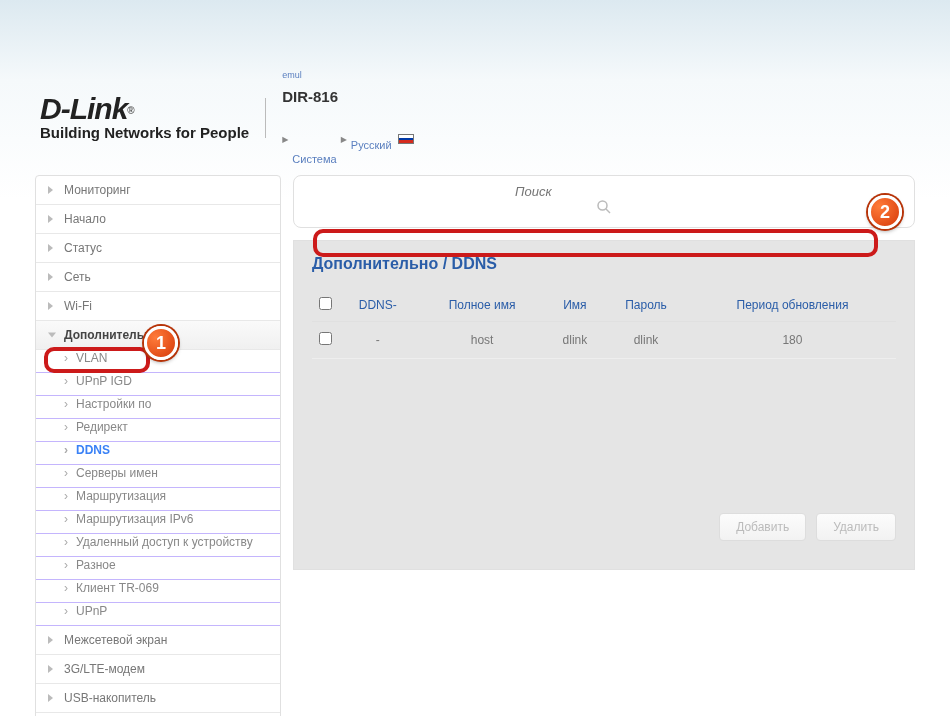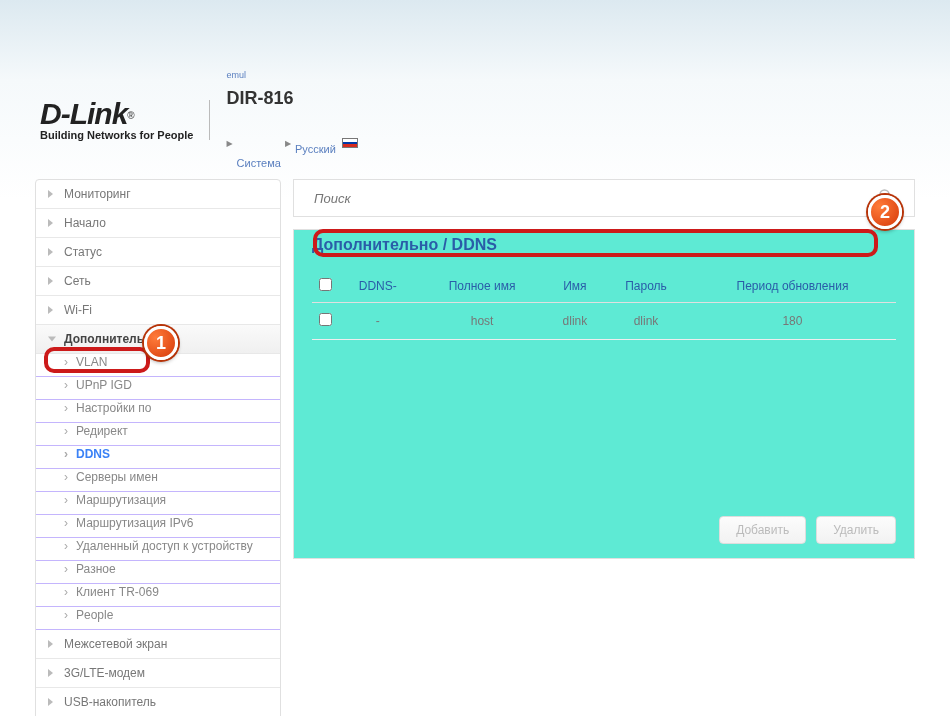--- a/index.html
+++ b/index.html
@@ -20,25 +20,25 @@
 }
 .logo-block { display: flex; flex-direction: column; }
 .logo-text {
   font-size: 30px;
   font-weight: 900;
   color: #222;
   letter-spacing: -1px;
   font-style: italic;
   line-height: 1;
 }
-.logo-sub { font-size: 11px; font-weight: bold; color: #222; }
+.logo-sub { font-size: 15px; font-weight: bold; color: #222; }
 .divider-v { width: 1px; height: 40px; background: #bbb; }
 .model-block { display: flex; flex-direction: column; gap: 8px; }
 .emul { font-size: 9px; color: #5a7fbf; }
-.model { font-size: 18px; font-weight: bold; color: #333; }
+.model { font-size: 15px; font-weight: bold; color: #333; }
 .breadcrumb { font-size: 11px; color: #5a7fbf; display: flex; align-items: center; gap: 4px; }
 .breadcrumb .tri { color: #888; font-size: 8px; }
 .flag {
   display: inline-block; width: 16px; height: 10px; position: relative;
   background: linear-gradient(to bottom, #fff 33%, #0039a6 33%, #0039a6 66%, #d52b1e 66%);
   border: 1px solid #777; margin-left: 2px;
 }
 .layout { display: flex; padding: 0 35px; gap: 12px; }
 .sidebar {
   width: 246px;
@@ -88,54 +88,55 @@
   left: 28px;
   color: #aaa;
 }
 .side-sub.active {
   color: #3b82f6;
   font-weight: bold;
 }
 .content { flex: 1; display: flex; flex-direction: column; gap: 12px; }
 .search-bar {
   border: 1px solid #e0e0e0;
-  border-radius: 0;
+  border-radius: 8px;
   padding: 8px 20px;
   background: #fff;
   display: flex;
   align-items: center;
+  flex-direction: column;
 }
 .search-input {
   flex: 1; border: none; outline: none;
   color: #bbb; font-style: italic; font-size: 13px;
   background: transparent;
 }
 .search-icon { color: #bbb; font-size: 16px; }
 .panel {
   border: 1px solid #e0e0e0;
   border-radius: 0;
-  background: #5eead4;
-  padding: 6px 18px 14px 18px;
+  background: #e5e5e5;
+  padding: 14px 18px 14px 18px;
   min-height: 330px;
   position: relative;
 }
 .page-title { color: #2a5da8; font-size: 16px; font-weight: bold; margin-bottom: 16px; }
 .table { width: 100%; border-collapse: collapse; }
 .table th {
   color: #2a5da8; font-weight: normal; font-size: 12px;
   text-align: center; padding: 8px 4px;
   border-bottom: 1px solid #e0e0e0;
 }
 .table th:first-child { width: 26px; }
 .table td {
   text-align: center; padding: 10px 4px;
   color: #777; border-bottom: 1px solid #eee;
 }
 .btn-row {
-  position: absolute; bottom: 14px; right: 18px;
+  position: absolute; bottom: 28px; right: 18px;
   display: flex; gap: 10px;
 }
 .btn {
   border: 1px solid #ddd;
   border-radius: 4px;
   padding: 6px 16px;
   color: #bbb;
   background: linear-gradient(#fcfcfc, #f2f2f2);
   font-size: 12px;
   cursor: pointer;
@@ -196,21 +197,21 @@
       <div class="side-sub">UPnP IGD</div>
       <div class="side-sub">Настройки по</div>
       <div class="side-sub">Редирект</div>
       <div class="side-sub active">DDNS</div>
       <div class="side-sub">Серверы имен</div>
       <div class="side-sub">Маршрутизация</div>
       <div class="side-sub">Маршрутизация IPv6</div>
       <div class="side-sub">Удаленный доступ к устройству</div>
       <div class="side-sub">Разное</div>
       <div class="side-sub">Клиент TR-069</div>
-      <div class="side-sub">People</div>
+      <div class="side-sub">UPnP</div>
       <div class="side-item">Межсетевой экран</div>
       <div class="side-item">3G/LTE-модем</div>
       <div class="side-item">USB-накопитель</div>
       <div class="side-item">Transmission</div>
     </div>
 
   <div class="content">
     <div class="search-bar">
       <input class="search-input" placeholder="Поиск" style="">
       <span class="search-icon">

